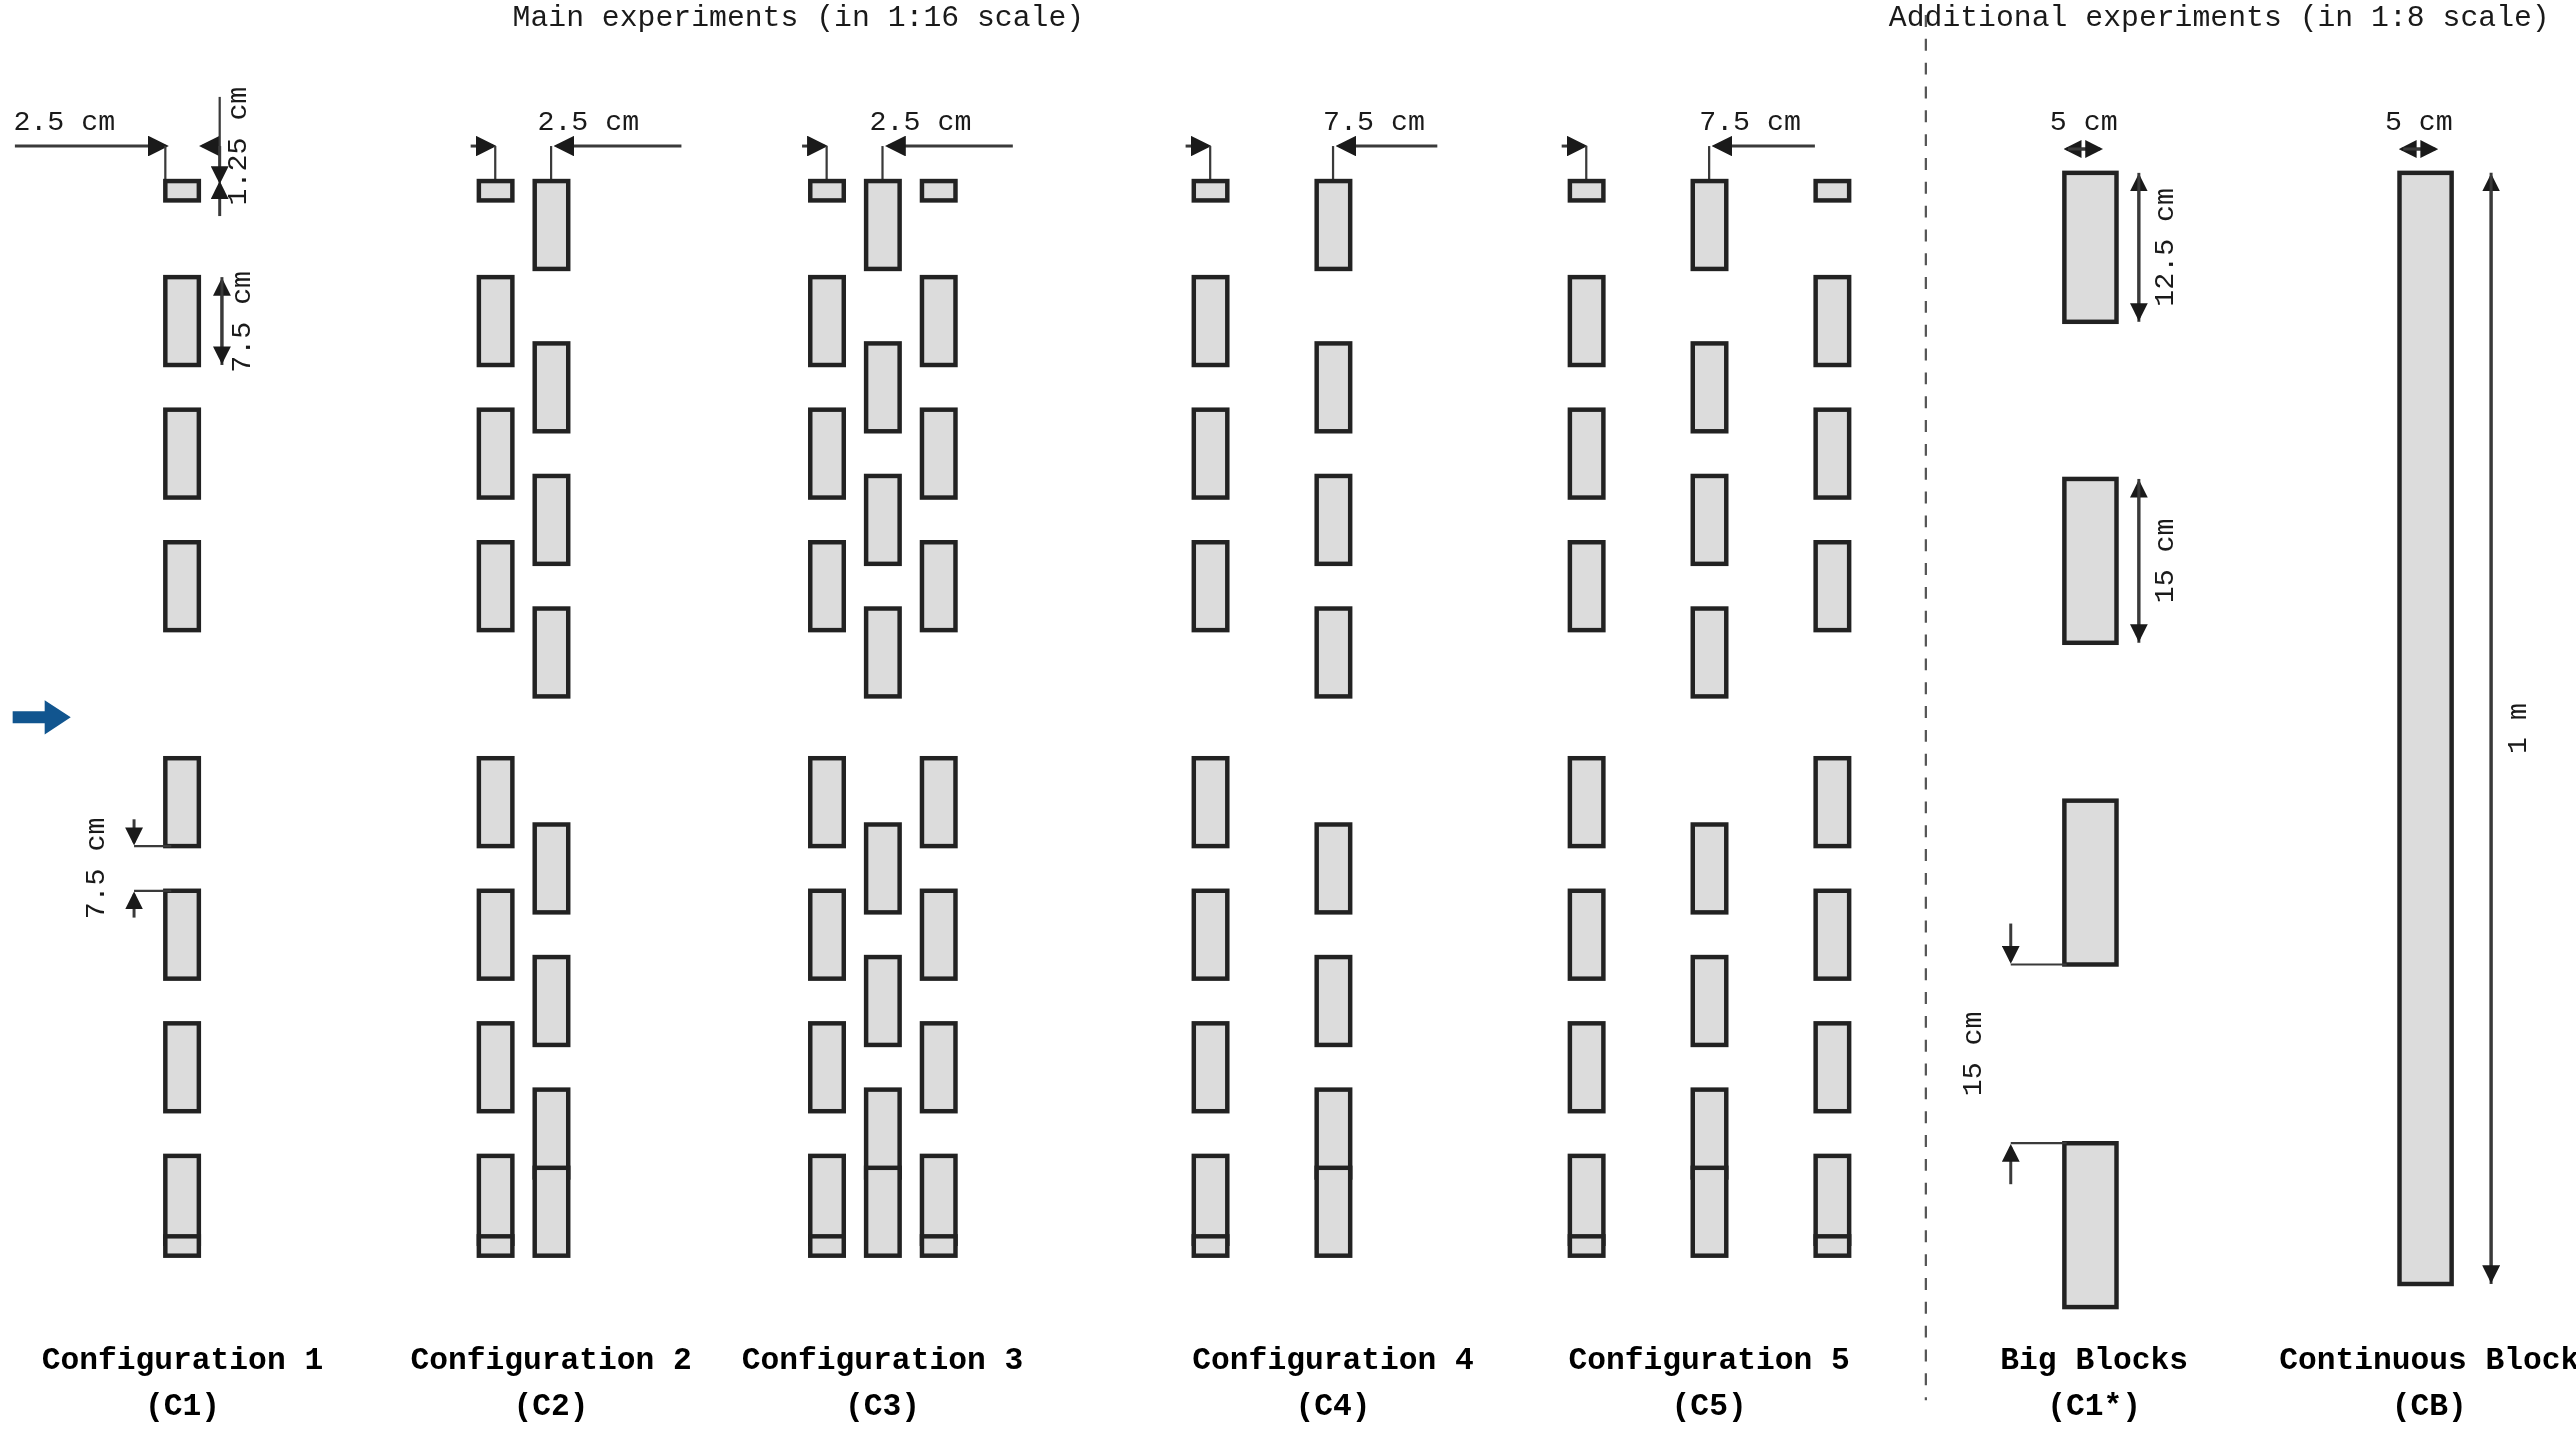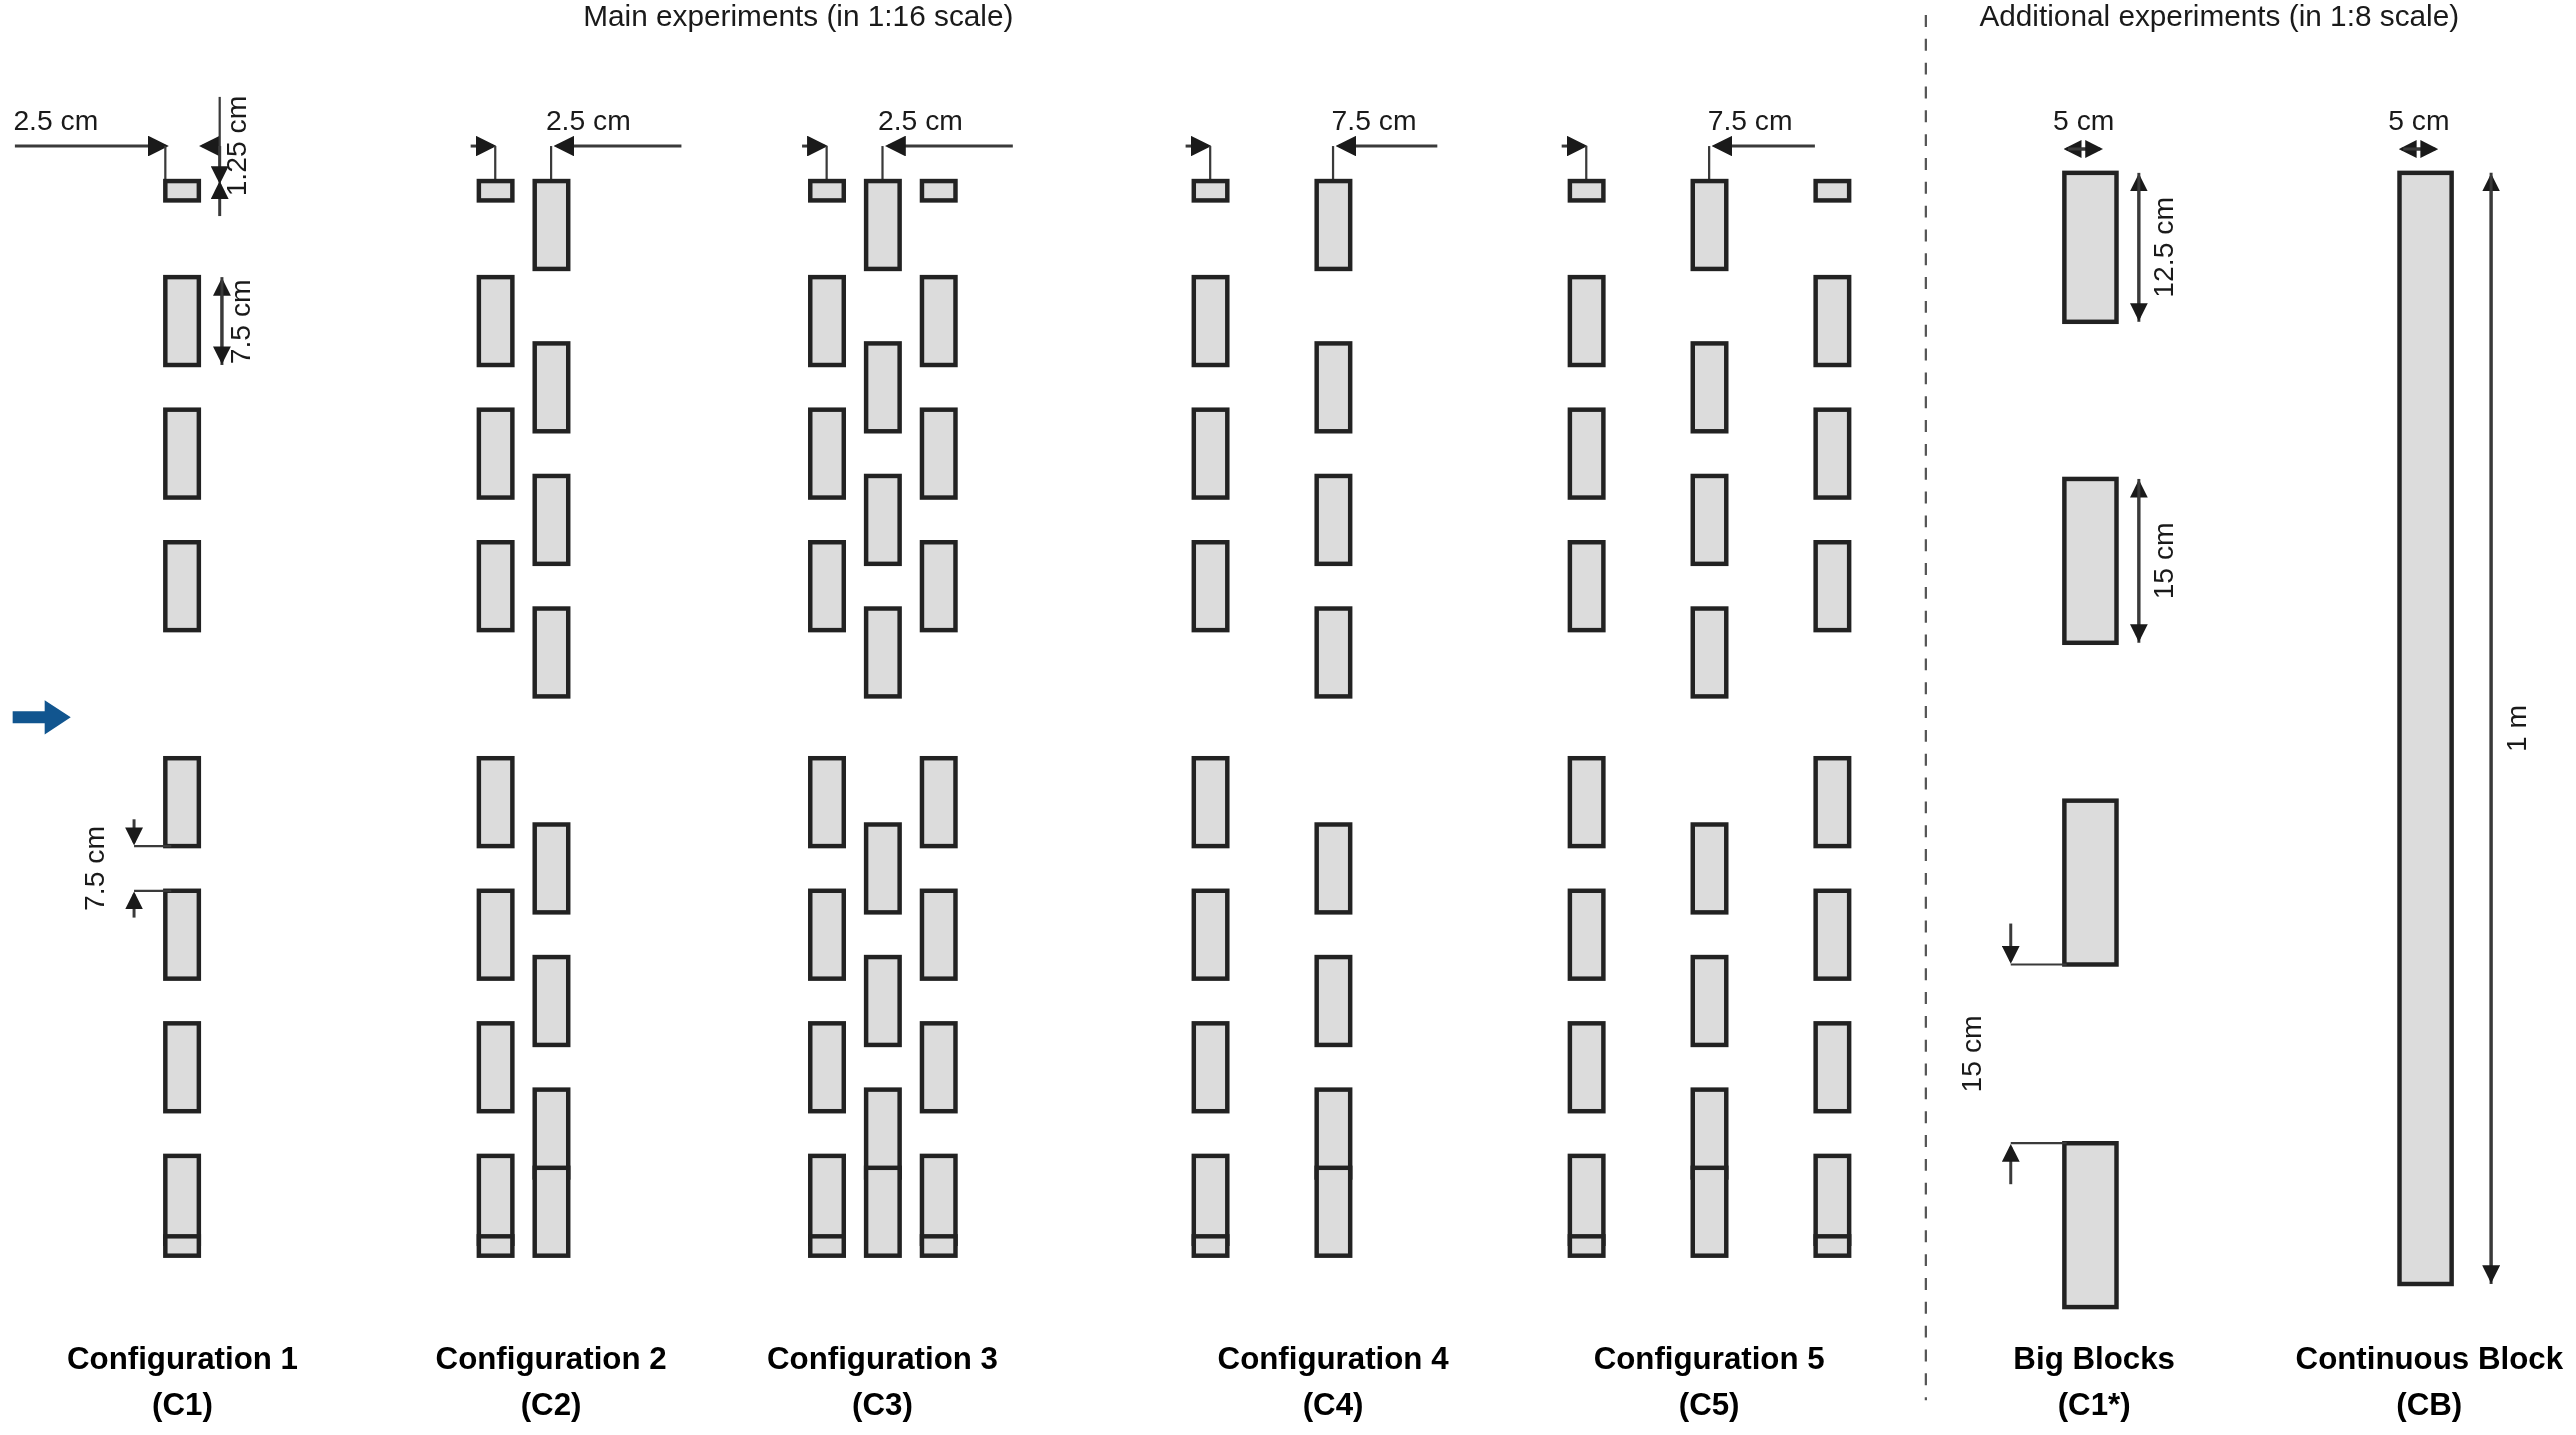--- a/index.html
+++ b/index.html
@@ -1,17 +1,17 @@
 <!DOCTYPE html>
 <html style="font-size:12px"><head>
 <meta charset="utf-8">
 <style>
   html,body{margin:0;padding:0;background:#fff;}
   body{width:2576px;height:1436px;font-family:"Liberation Sans",sans-serif;overflow:hidden;}
-  #stage{position:relative;width:2096px;height:1436px;}
+  #stage{position:relative;width:2096px;height:1436px;font-family:Liberation Mono, monospace;}
   svg{display:block;}
   .hdr{font-size:40px;fill:#1a1a1a;}
   .caption{font-size:42px;font-weight:bold;fill:#000;}
   .dim{font-size:38px;fill:#1a1a1a;}
   .blk{fill:#dcdcdc;stroke:#222;stroke-width:6;}
   .lead{stroke:#3a3a3a;stroke-width:3;fill:none;}
   .dimline{stroke:#3a3a3a;stroke-width:4;fill:none;}
   .divider{stroke:#555;stroke-width:3;stroke-dasharray:16 16;fill:none;}
 </style>
 </head>

